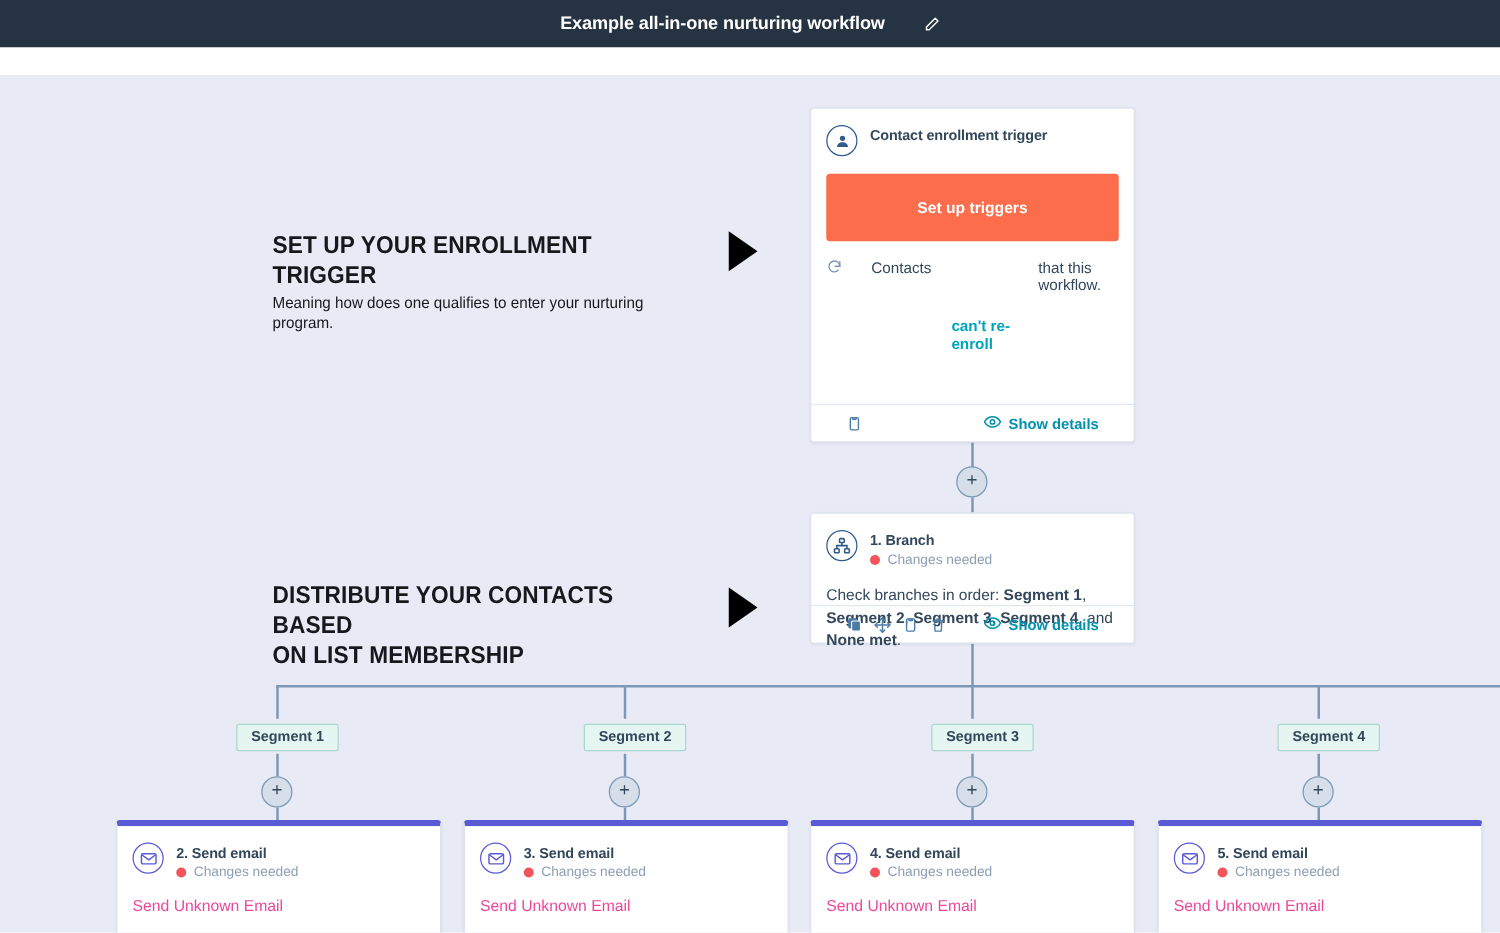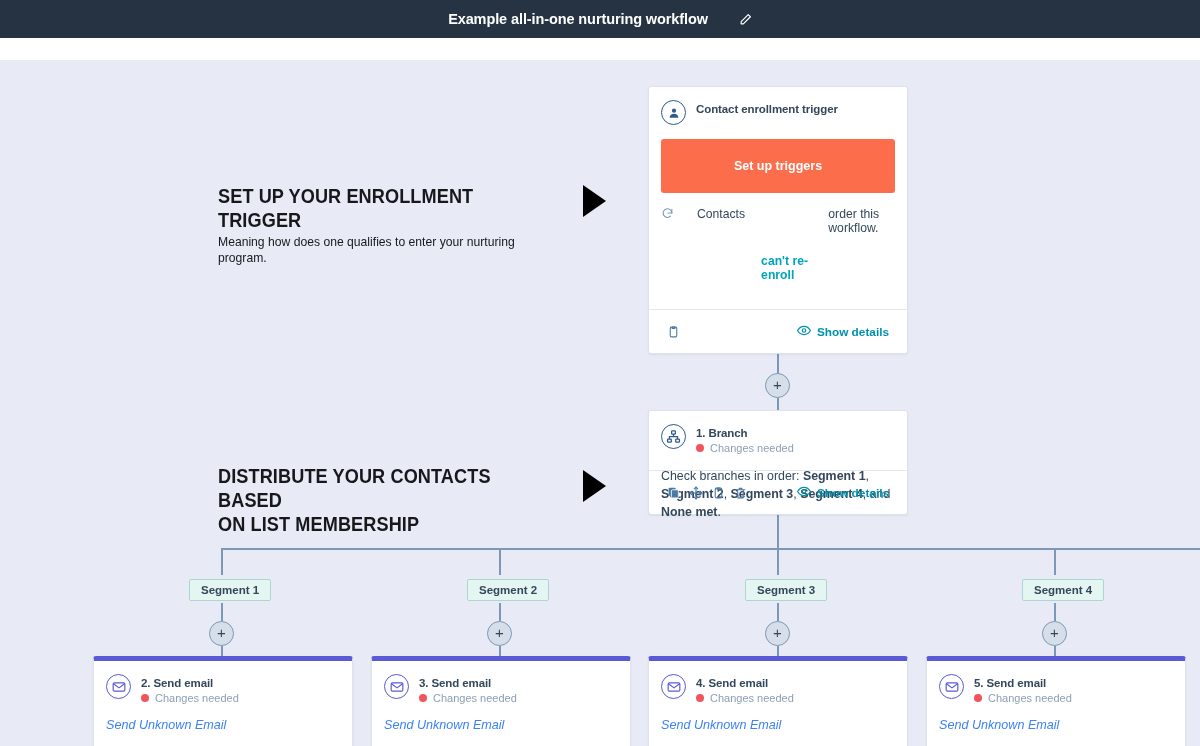--- a/index.html
+++ b/index.html
@@ -101,24 +101,24 @@
   }
 
   .reenroll-row {
     display: flex; align-items: flex-start; margin-top: 14px;
     font-size: 12.2px; color: #33475b; gap: 16px;
   }
   .reenroll-row .ico { margin-right: 7px; display: inline-flex; color: #7c98b6; }
   .reenroll-link { color: #00a4bd; font-weight: 700; margin-top: 47px; }
 
   .card-footer {
-    position: absolute; left: 0; right: 0; bottom: 0; height: 44px;
+    position: absolute; left: 0; right: 0; bottom: 0; height: 30px;
     border-top: 1px solid #e3e7ef;
     display: flex; align-items: center; justify-content: space-between;
-    padding: 0 18px;
+    padding: 0 28px;
   }
   .footer-icons { display: flex; align-items: center; gap: 9px; color: #4a7ba7; }
   .footer-icons > span { display: inline-flex; cursor: pointer; }
   .show-details {
     display: flex; align-items: center; gap: 6px;
     color: #0091ae; font-size: 11.8px; font-weight: 700; cursor: pointer;
   }
 
   
   .seg-pill {
@@ -129,21 +129,21 @@
   }
 
   
   .email-card {
     position: absolute; background: #ffffff;
     border: 1px solid #dde2ec; border-top: 5px solid #5a5ad6;
     border-radius: 3px;
     box-shadow: 0 1px 2px rgba(45,62,80,.08);
     z-index: 4;
   }
-  .email-body { font-size: 12.6px; color: #3b82f6; margin-top: 14px; font-style: italic; }
+  .email-body { font-size: 12.6px; color: #ec4899; margin-top: 14px; }
 
   
   .anno { position: absolute; }
   .anno-h {
     font-size: 19.5px; font-weight: 700; color: #16181c;
     letter-spacing: .1px; line-height: 24px;
     transform: scaleX(.93); transform-origin: left center;
     white-space: pre-line;
   }
   .anno-sub {
@@ -202,21 +202,21 @@
       <button class="btn-primary">Set up triggers</button>
       <div class="reenroll-row">
         <span class="ico">
           <svg width="13" height="13" viewBox="0 0 24 24" fill="none" stroke="#7c98b6" stroke-width="2" stroke-linecap="round">
             <path d="M20 11a8 8 0 1 0-2.3 6"></path>
             <polyline points="20,4 20,11 13,11"></polyline>
           </svg>
         </span>
         <span>Contacts </span>
           <a class="reenroll-link">can't re-enroll</a>
-          <span> order this workflow.</span>
+          <span> that this workflow.</span>
       </div>
     </div>
     <div class="card-footer">
       <div class="footer-icons">
         <span>
           <svg width="13" height="14" viewBox="0 0 24 24" fill="none" stroke="#4a7ba7" stroke-width="2" stroke-linejoin="round">
             <rect x="6" y="3" width="12" height="18" rx="2"></rect>
               <path d="M9.5 3h5v2.5h-5z"></path>
           </svg>
         </span>

